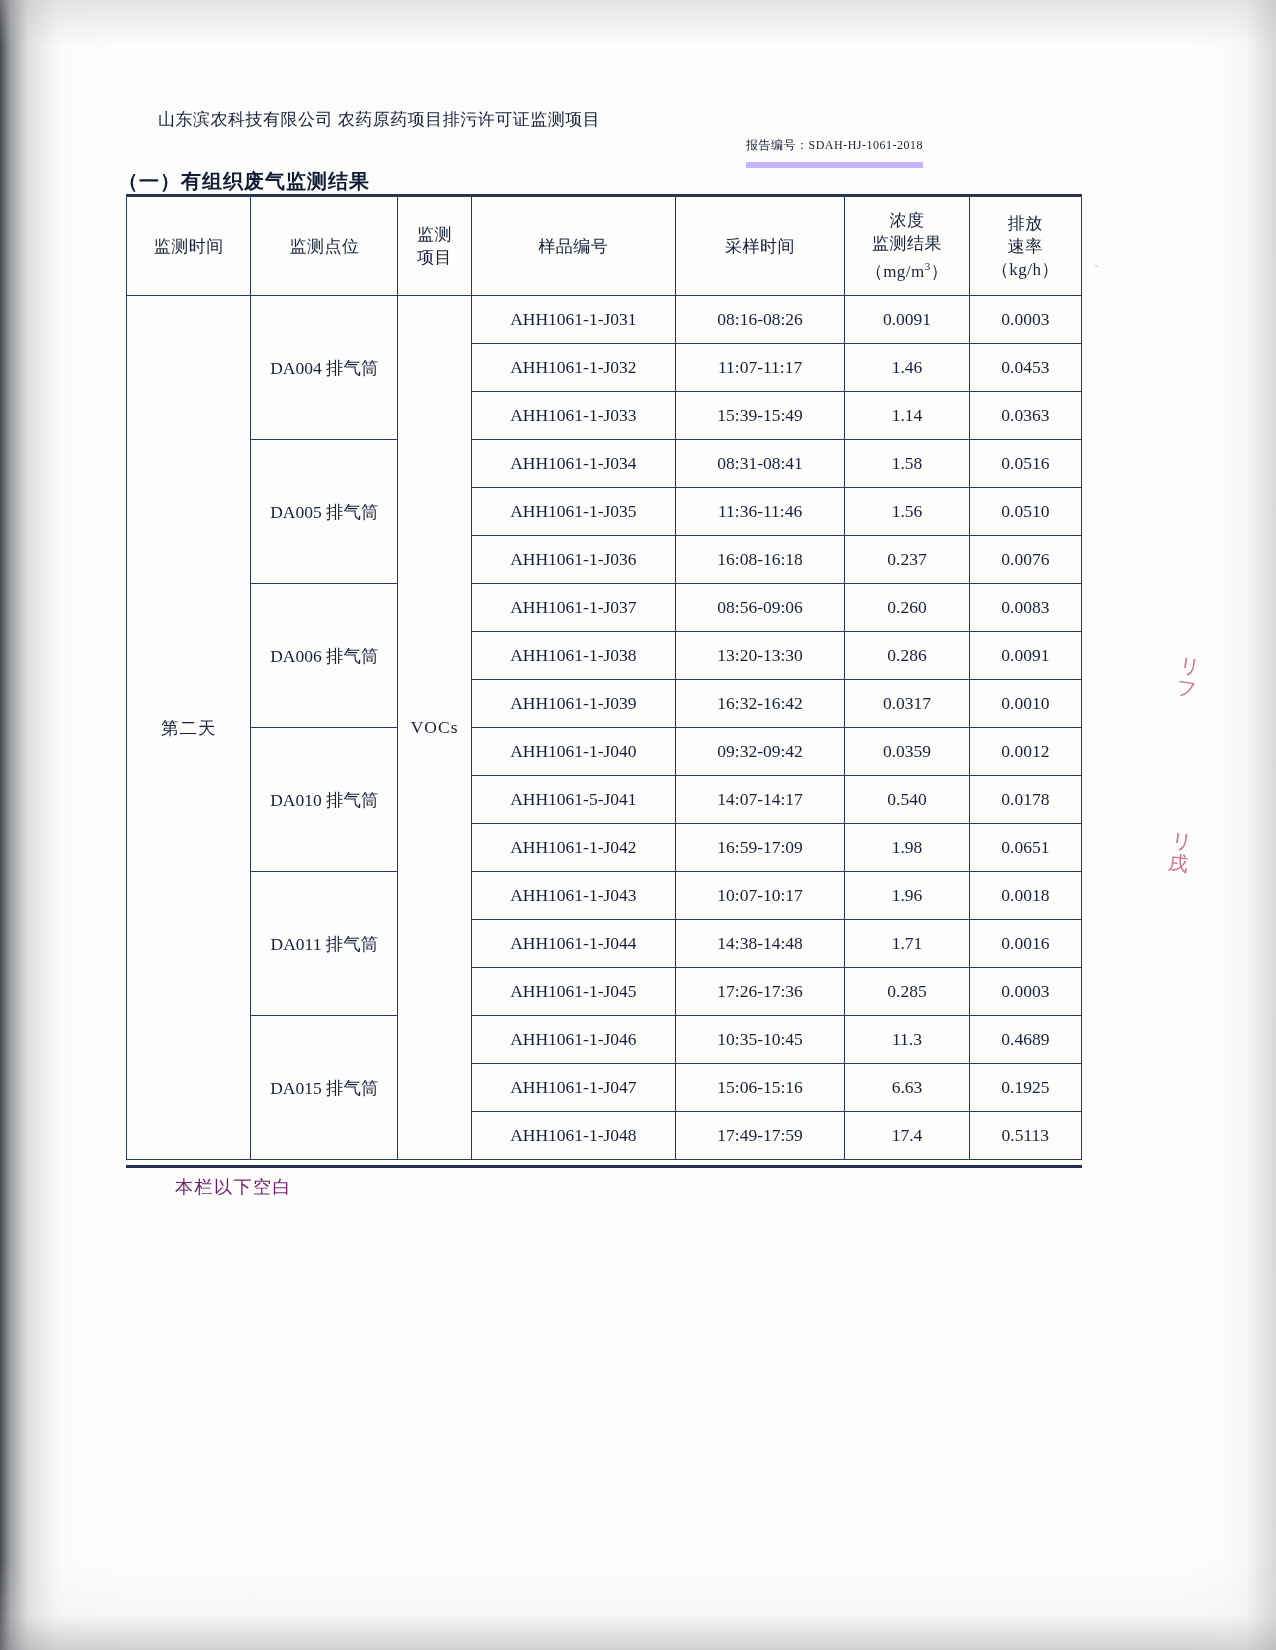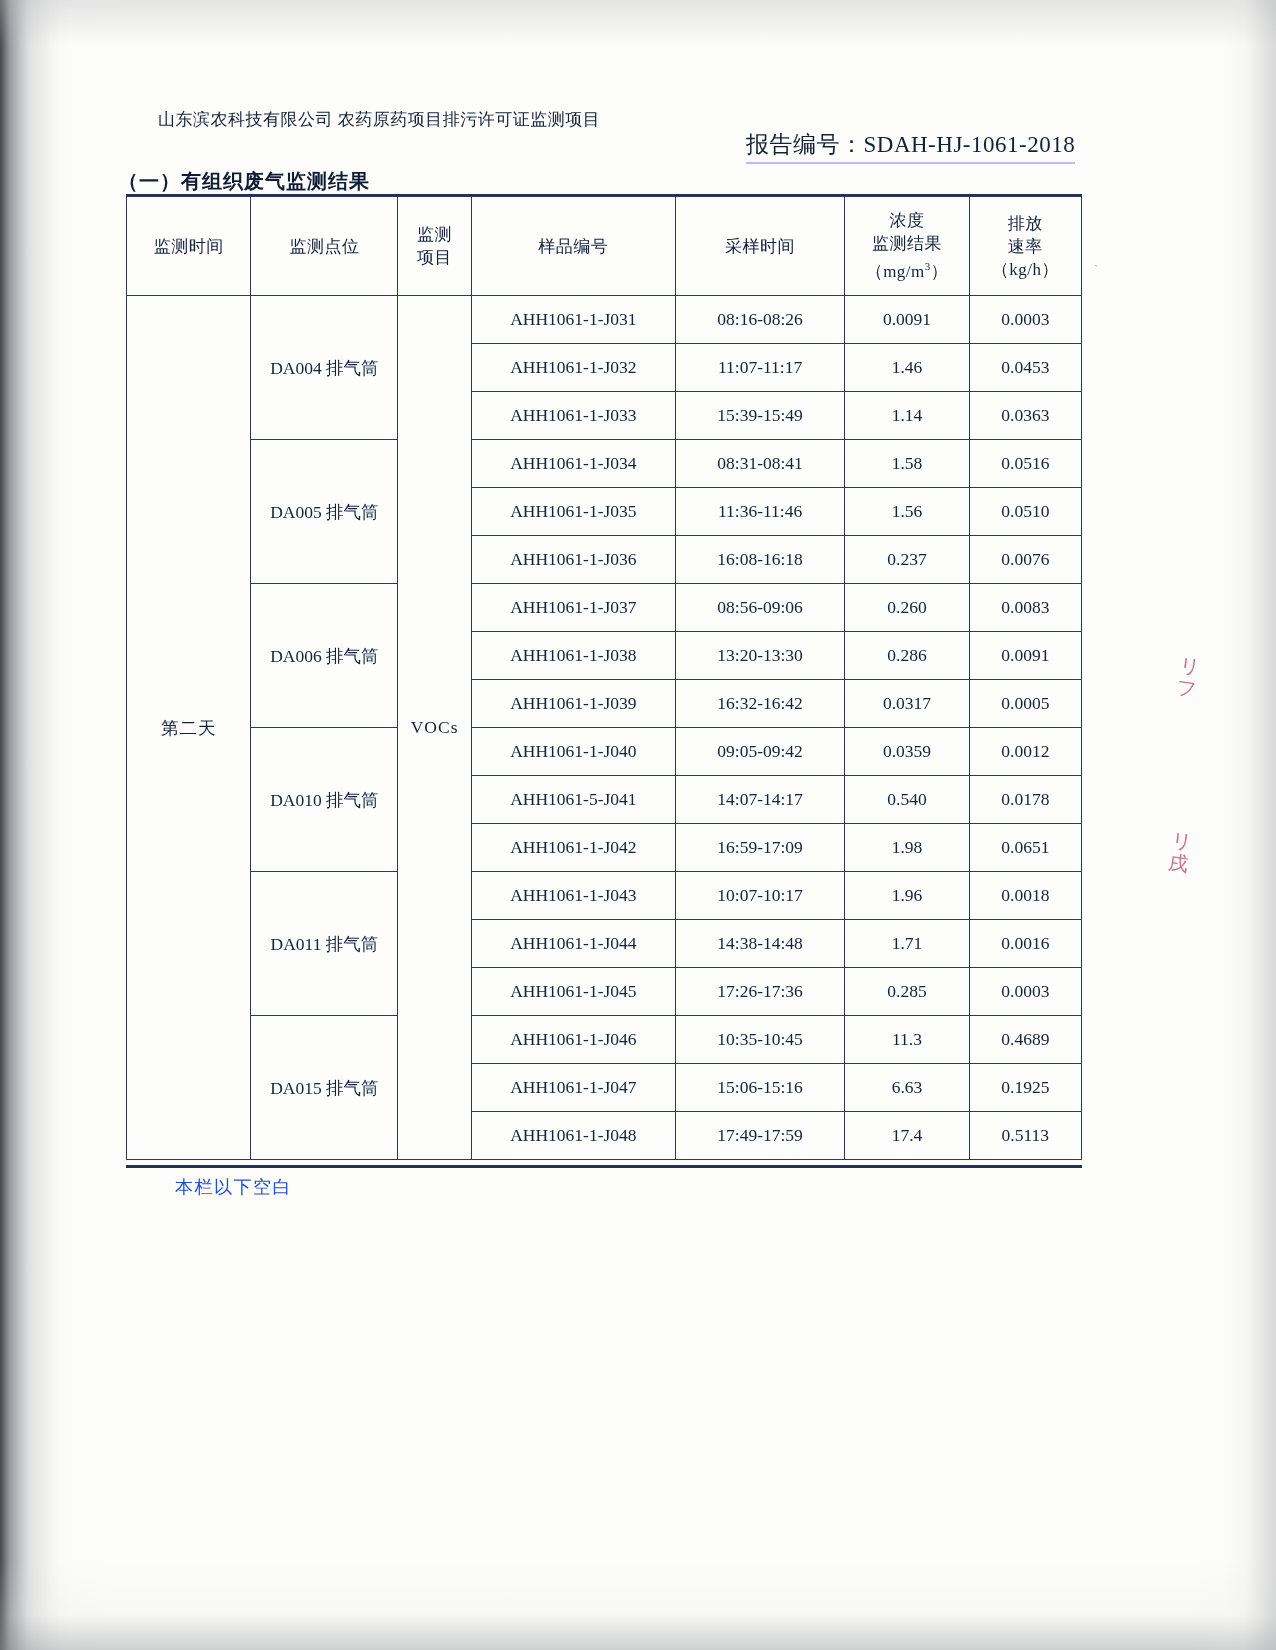--- a/index.html
+++ b/index.html
@@ -83,23 +83,23 @@
     line-height: 30px;
     letter-spacing: 0.5px;
     font-family: "Liberation Serif", "DejaVu Serif", serif;
   }
   .hdr-line1 { white-space: nowrap; }
   .hdr-line2 { white-space: nowrap; }
   .hdr-right {
     position: absolute;
     left: 588px;
     top: 25px;
-    font-size: 23px;
+    font-size: 12px;
     white-space: nowrap;
-    border-bottom: 2px solid #c4b5fd;
+    border-bottom: 6px solid #c4b5fd;
     padding-bottom: 2px;
   }
 
   .section-title {
     position: absolute;
     left: 118px;
     top: 168px;
     font-size: 20px;
     font-weight: bold;
     letter-spacing: 1px;
@@ -175,21 +175,21 @@
   }
   .rule-top { top: 194px; }
   .rule-bottom { top: 1165px; height: 3px; }
 
   .footnote {
     position: absolute;
     left: 175px;
     top: 1175px;
     font-size: 18px;
     letter-spacing: 1.5px;
-    color: #1d4ed8;
+    color: #701a75;
   }
 
   
   .ink-mark {
     position: absolute;
     color: #c2406a;
     font-size: 20px;
     line-height: 22px;
     opacity: 0.75;
     font-family: "Liberation Serif", serif;
@@ -312,27 +312,27 @@
         <tr>
           <td>AHH1061-1-J038</td>
           <td>13:20-13:30</td>
           <td class="cell-num">0.286</td>
           <td class="cell-num">0.0091</td>
         </tr>
         <tr>
           <td>AHH1061-1-J039</td>
           <td>16:32-16:42</td>
           <td class="cell-num">0.0317</td>
-          <td class="cell-num">0.0005</td>
+          <td class="cell-num">0.0010</td>
         </tr>
 
         <tr>
           <td rowspan="3" class="cell-left">DA010 排气筒</td>
           <td>AHH1061-1-J040</td>
-          <td>09:05-09:42</td>
+          <td>09:32-09:42</td>
           <td class="cell-num">0.0359</td>
           <td class="cell-num">0.0012</td>
         </tr>
         <tr>
           <td>AHH1061-5-J041</td>
           <td>14:07-14:17</td>
           <td class="cell-num">0.540</td>
           <td class="cell-num">0.0178</td>
         </tr>
         <tr>

